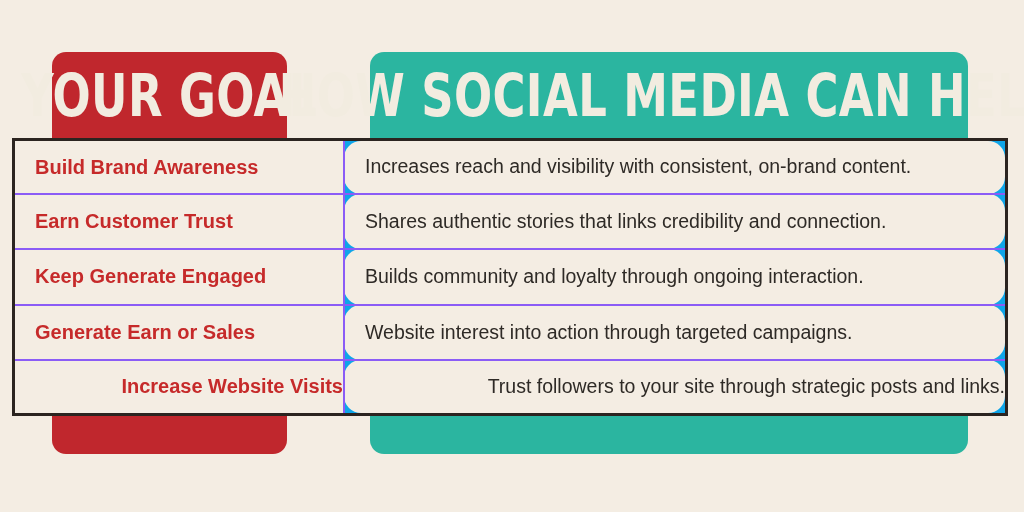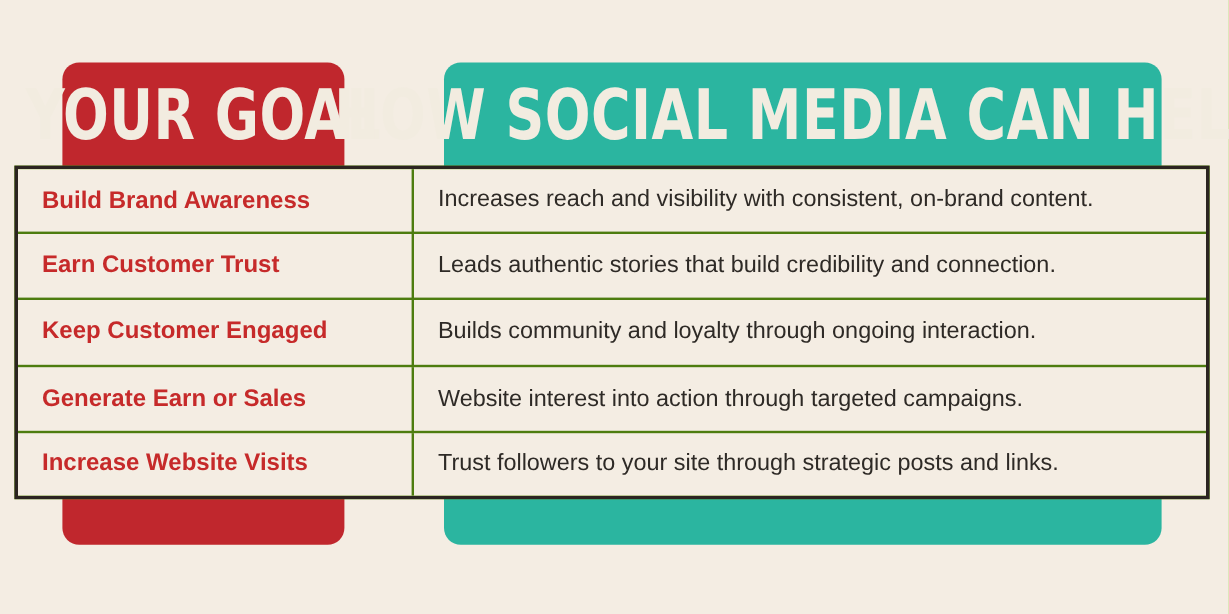--- a/index.html
+++ b/index.html
@@ -66,39 +66,39 @@
   
   .grid {
     position: absolute;
     left: 12px;
     top: 138px;
     width: 996px;
     height: 278px;
     box-sizing: border-box;
     border: 3px solid #2b2420;
     border-collapse: collapse;
-    background: #84cc16;
+    background: #0ea5e9;
     z-index: 2;
   }
   .grid table {
     width: 100%;
     height: 100%;
     border-collapse: collapse;
     table-layout: fixed;
   }
   .grid td {
-    border: 2px solid #4d7c0f;
+    border: 2px solid #8b5cf6;
     background: #f4ede3;
     vertical-align: middle;
     padding: 0 0 0 20px;
   }
   .grid td:first-child { border-left: none; }
-  .grid td:last-child  { border-right: none; }
+  .grid td:last-child  { border-right: none; border-radius: 17px; }
   .grid tr:first-child td { border-top: none; }
-  .grid tr:last-child  td { border-bottom: none; }
+  .grid tr:last-child  td { border-bottom: none; text-align: right; }
 
   .col-goal { width: 308px; }
 
   .goal-text {
     color: #c62a2a;
     font-weight: 700;
     font-size: 20px;
     line-height: 1.15;
   }
   .help-text {
@@ -130,26 +130,26 @@
           </td>
           <td>
             <span class="help-text">Increases reach and visibility with consistent, on-brand content.</span>
           </td>
         </tr>
         <tr>
           <td class="col-goal">
             <span class="goal-text">Earn Customer Trust</span>
           </td>
           <td>
-            <span class="help-text">Leads authentic stories that build credibility and connection.</span>
+            <span class="help-text">Shares authentic stories that links credibility and connection.</span>
           </td>
         </tr>
         <tr>
           <td class="col-goal">
-            <span class="goal-text">Keep Customer Engaged</span>
+            <span class="goal-text">Keep Generate Engaged</span>
           </td>
           <td>
             <span class="help-text">Builds community and loyalty through ongoing interaction.</span>
           </td>
         </tr>
         <tr>
           <td class="col-goal">
             <span class="goal-text">Generate Earn or Sales</span>
           </td>
           <td>

